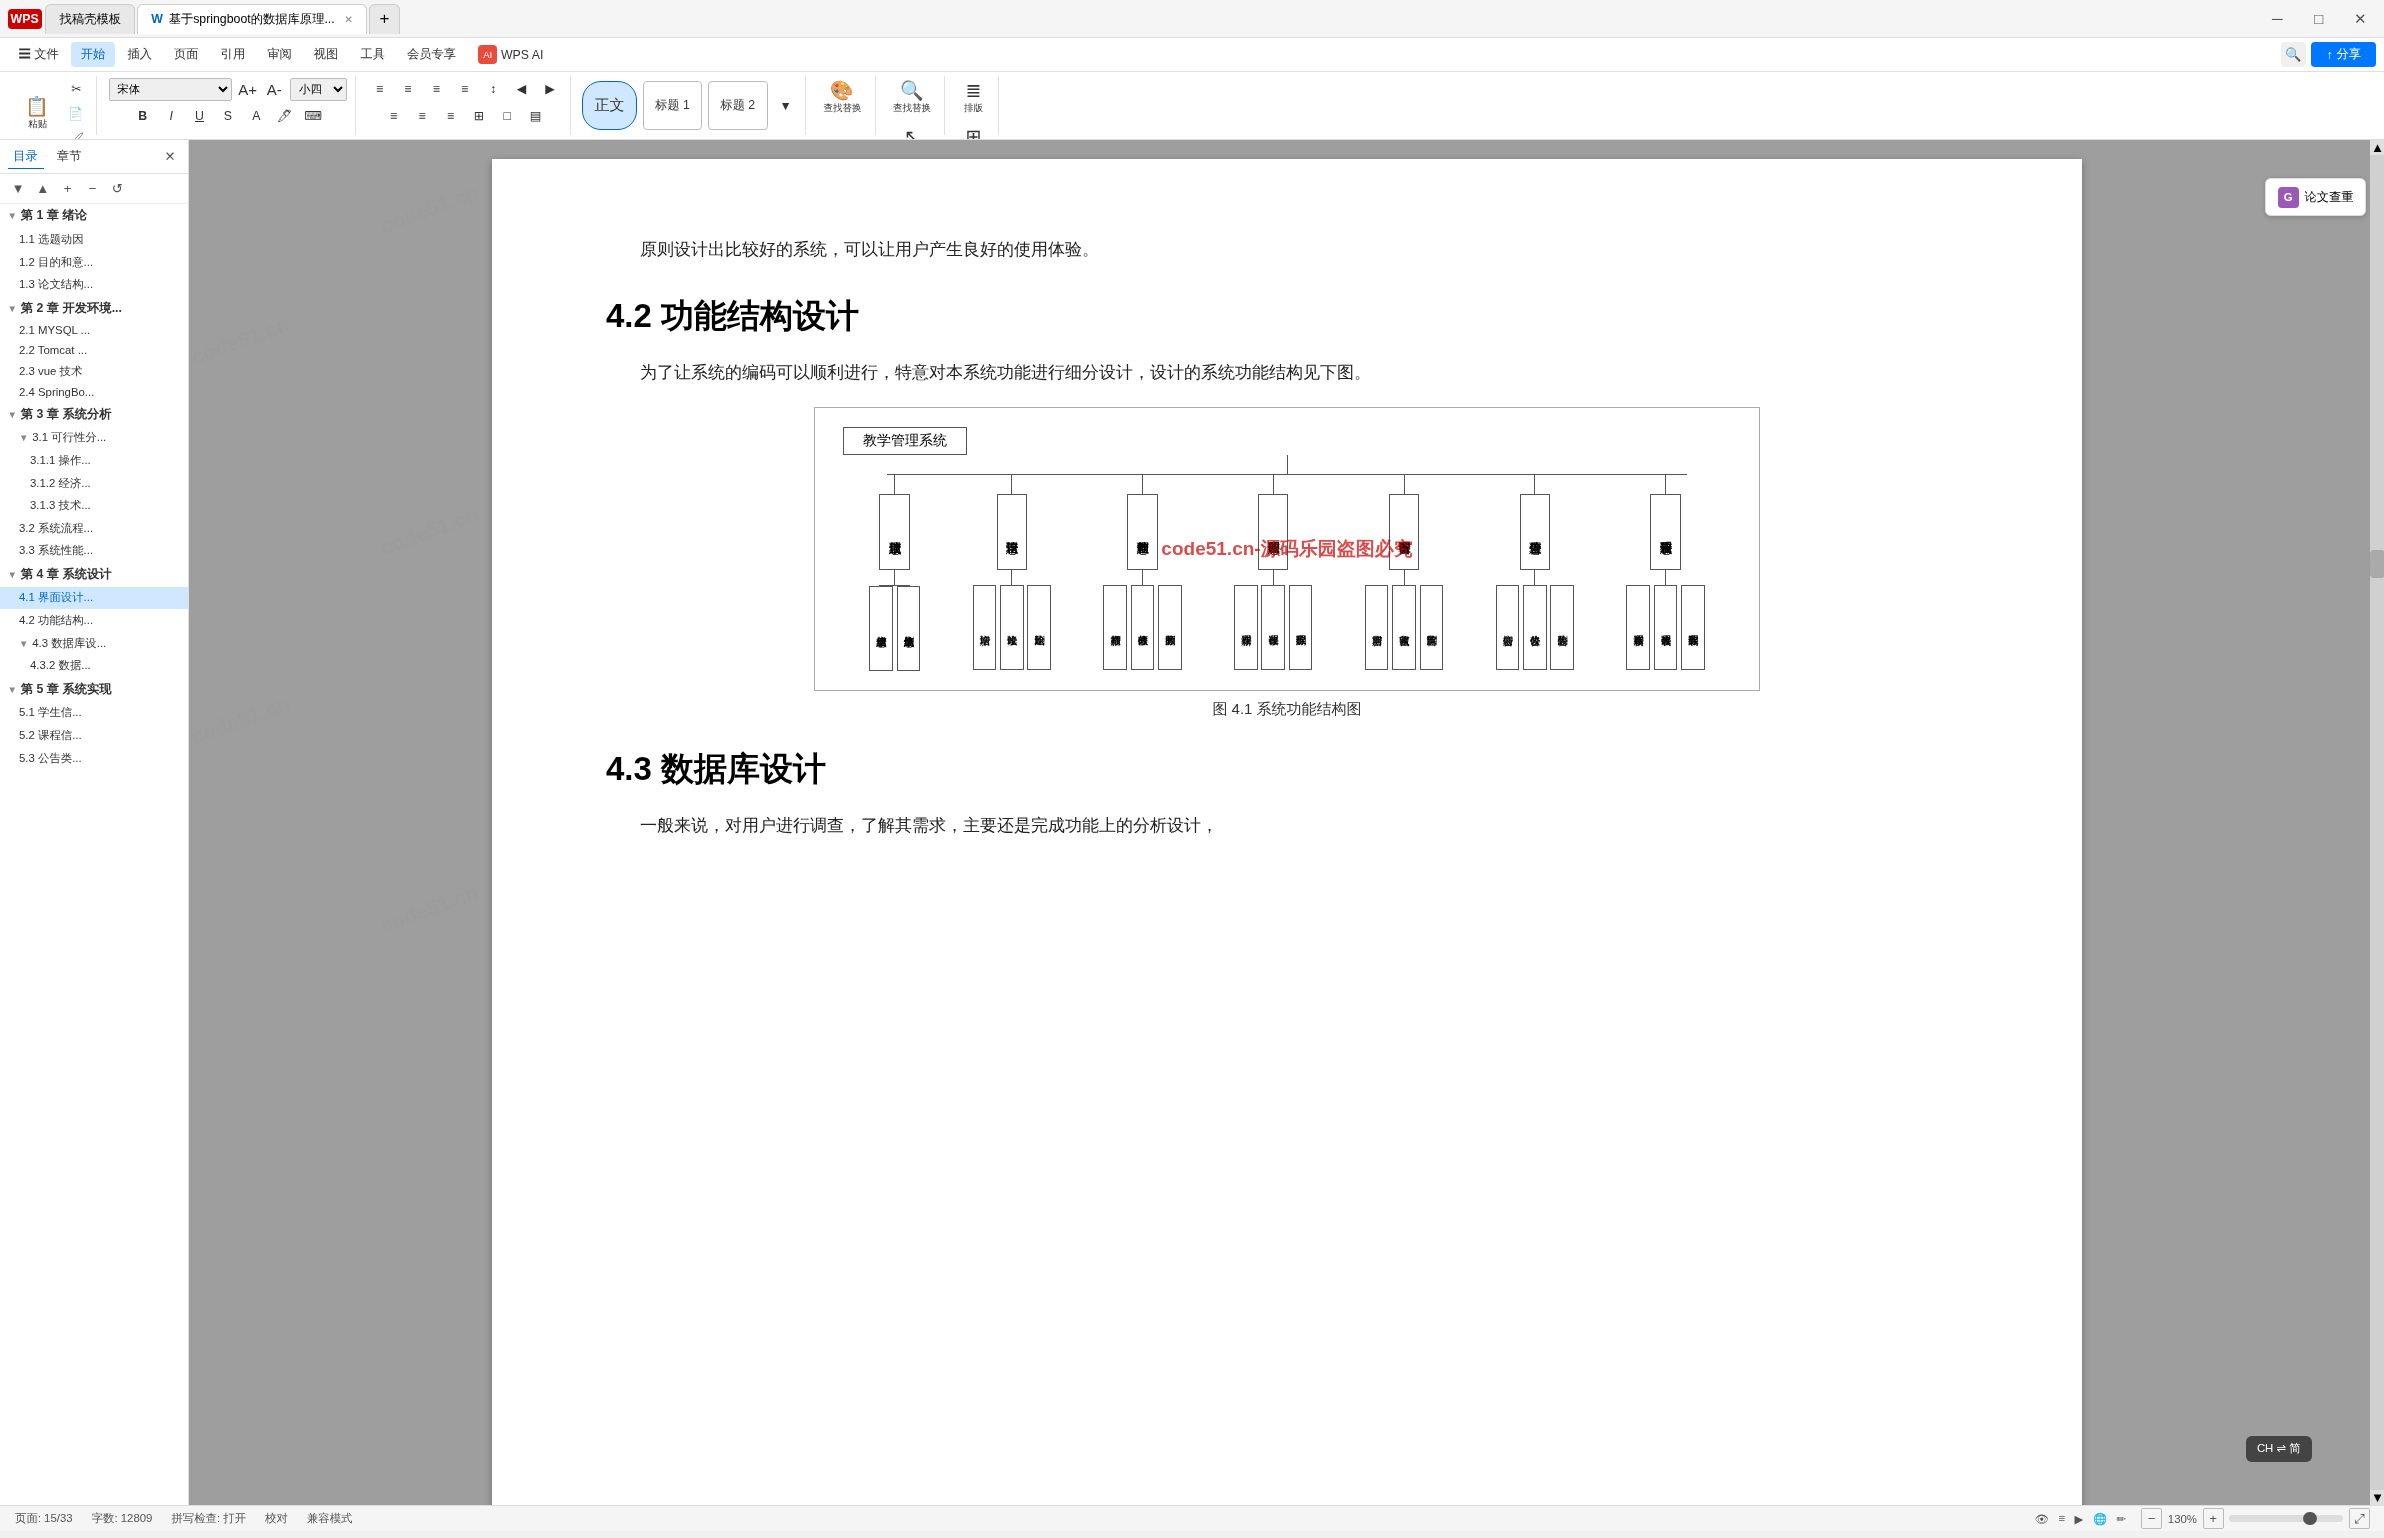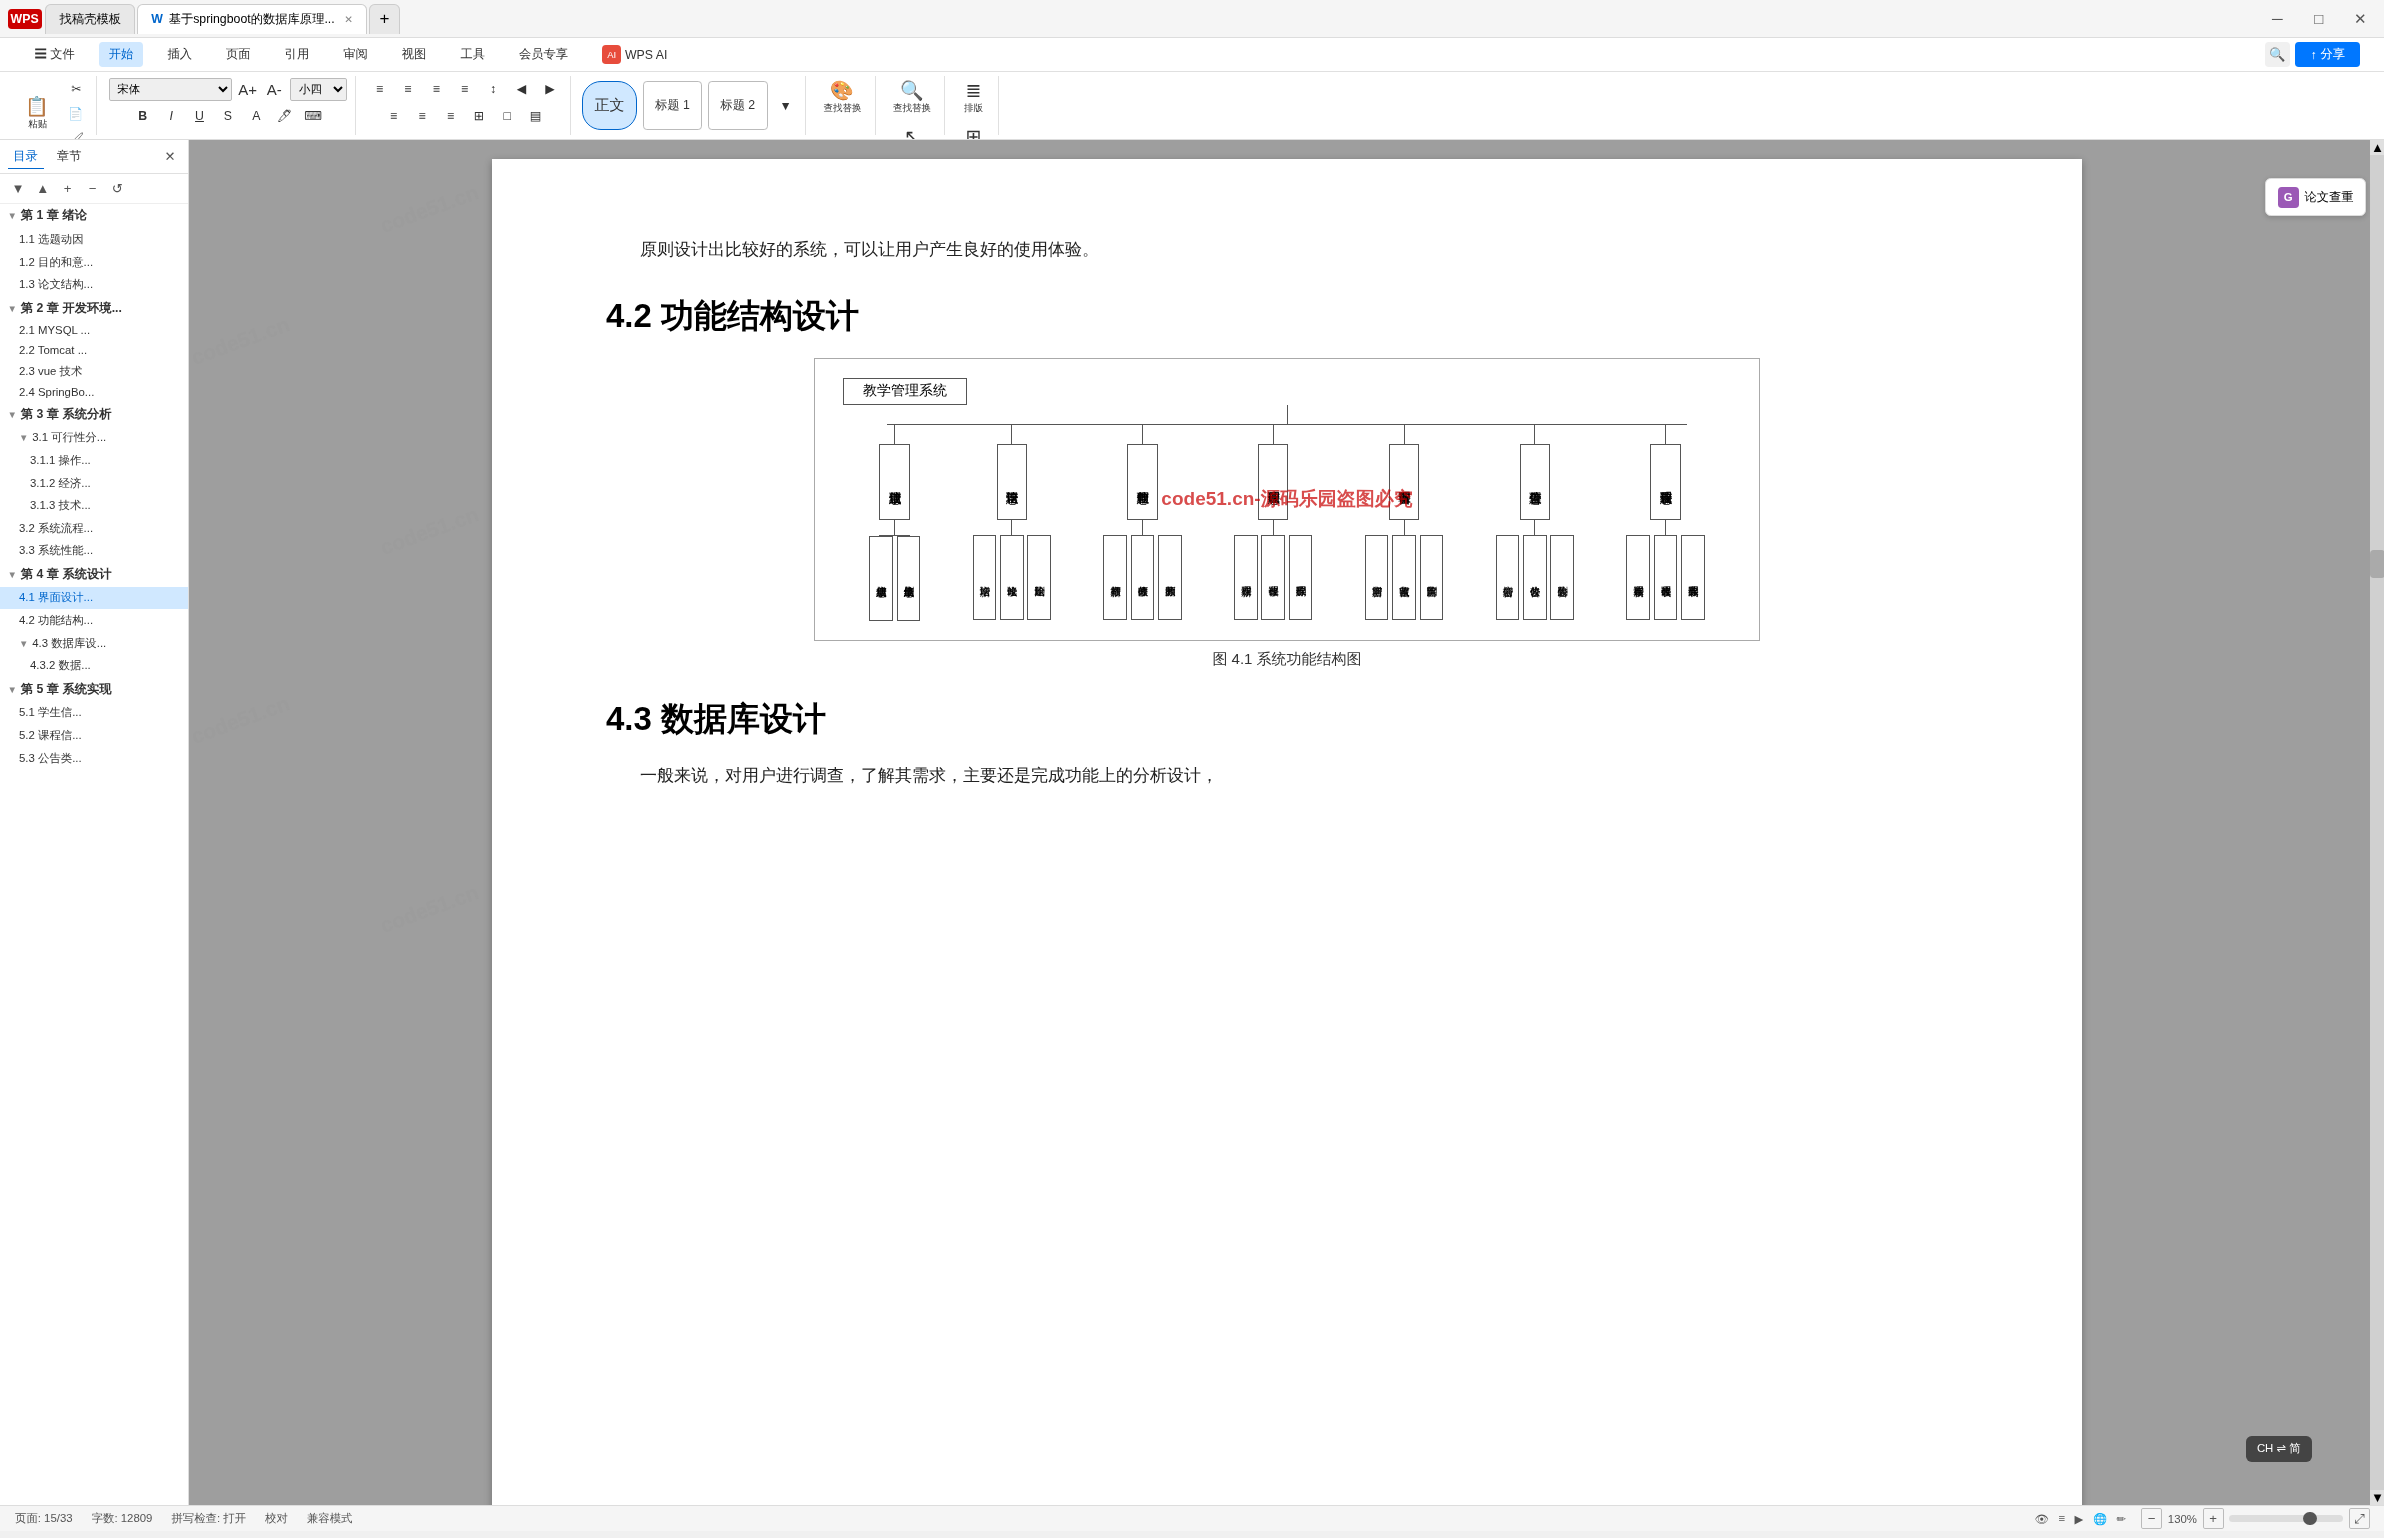--- a/index.html
+++ b/index.html
@@ -48,22 +48,22 @@
       cursor: pointer; font-size: 15px; color: #555;
       border-radius: 3.8px;
     }
 
     
     #menubar {
       background: white;
       height: 34px;
       display: flex; align-items: center;
       border-bottom: 0.9px solid #e0e0e0;
-      padding: 0 25px;
-      gap: 15px;
+      padding: 0 9px;
+      gap: 3px;
     }
     .menu-item {
       padding: 3.8px 9.5px;
       font-size: 12.3px; cursor: pointer;
       border-radius: 3.8px; color: #333;
     }
     .menu-item.active {
       background: #d0e8ff; color: #0066cc;
     }
 
@@ -519,20 +519,21 @@
     </div>
     <div style="position:absolute;right:0;top:0;width:15px;height:15px;background:#e0e0e0;display:flex;align-items:center;justify-content:center;z-index:6;">▲</div>
     <div style="position:absolute;right:0;bottom:0;width:15px;height:15px;background:#e0e0e0;display:flex;align-items:center;justify-content:center;z-index:6;">▼</div>
 
     <div id="doc-page" style="position:relative;z-index:2;">
 
       <p class="doc-text" style="text-indent:2em;">原则设计出比较好的系统，可以让用户产生良好的使用体验。</p>
 
       <h2 class="doc-heading2">4.2 功能结构设计</h2>
 
+      <p class="doc-text" style="text-indent:2em;">为了让系统的编码可以顺利进行，特意对本系统功能进行细分设计，设计的系统功能结构见下图。</p>
 
       <div class="diagram-container">
         <div style="position:relative;">
 
           <div style="border:0.9px solid #aaa;padding:19px 28px;background:white;min-width:946px;">
 
             <div style="display:flex;justify-content:flex-start;margin-bottom:0;">
               <div style="border:0.9px solid #555;padding:3.8px 19px;font-size:14px;background:white;position:relative;">
                 <span>教学管理系统</span>
               </div>

